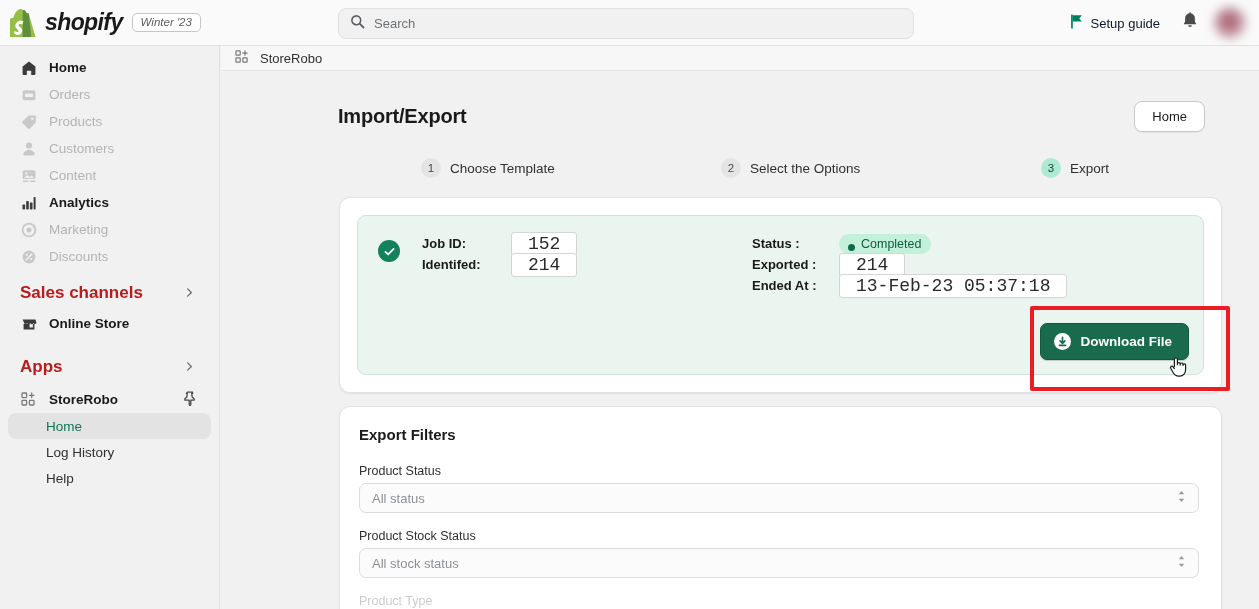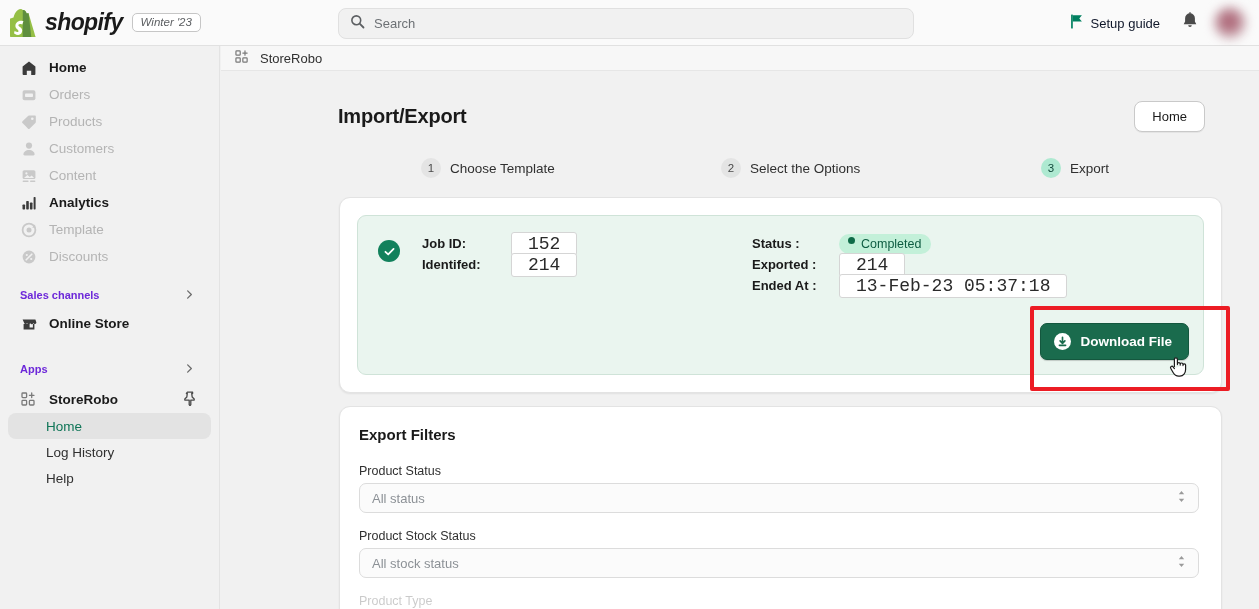--- a/index.html
+++ b/index.html
@@ -46,22 +46,22 @@
   }
   .nav-item {
     display: flex; align-items: center; gap: 12px; height: 27px;
     padding: 0 10px 0 12px; margin: 0 8px; border-radius: 8px; font-size: 13.5px;
   }
   .nav-item.active-dark { color: #1a1a1a; font-weight: 600; }
   .nav-item.dim { color: #b4b4b4; }
   .nav-icon { width: 17px; height: 17px; display: flex; align-items: center; justify-content: center; flex: none; }
   .nav-icon svg { display: block; }
   .section-head {
-    display: flex; align-items: center; justify-content: space-between;
-    font-size: 11px; color: #6d28d9; font-weight: 600;
+    display: flex; justify-content: space-between;
+    font-size: 17px; color: #b91c1c; font-weight: 600;
     padding: 0 16px 0 12px; margin: 0 8px; height: 24px;
   }
   .sub-item {
     height: 26px; display: flex; align-items: center; font-size: 13.5px;
     padding-left: 38px; margin: 0 8px; border-radius: 8px; color: #303030;
   }
   .sub-item.selected { background: #e3e3e3; color: #0f7557; font-weight: 500; }
   .app-row {
     display: flex; align-items: center; gap: 12px; height: 27px;
     padding: 0 14px 0 12px; margin: 0 8px; border-radius: 8px;
@@ -121,21 +121,21 @@
   .field-label.w-left { width: 80px; }
   .field-label.w-right { width: 78px; }
   .field-val {
     background: #fff; border: 1px solid #d5d5d5; border-radius: 3px;
     padding: 1px 16px; font-family: "Liberation Mono", monospace;
     font-size: 18px; color: #2a2a2a;
   }
   .badge {
     background: #c3f0d9; color: #0e5c42; border-radius: 11px;
     padding: 3px 10px 3px 9px; font-size: 12.5px;
-    display: inline-flex; align-items: flex-start; gap: 6px;
+    display: inline-flex; align-items: flex-end; gap: 6px;
   }
   .badge-dot { width: 7px; height: 7px; border-radius: 50%; background: #0e6b48; }
 
   .dl-wrap { position: absolute; right: 14px; bottom: 14px; }
   .dl-btn {
     background: #1a6b4d; border: 1px solid #14573e; border-radius: 7px;
     color: #fff; font-size: 13.5px; font-weight: 600;
     padding: 9px 16px 9px 13px; display: flex; align-items: center; gap: 9px;
     box-shadow: 0 1px 1px rgba(0,0,0,.18);
   }
@@ -278,21 +278,21 @@
   </div>
 
   <div class="nav-item dim">
     <span class="nav-icon">
       <svg width="16" height="16" viewBox="0 0 16 16">
           <circle cx="8" cy="8" r="6.4" fill="none" stroke="#c9c9c9" stroke-width="1.8"></circle>
           <circle cx="8" cy="8" r="2.5" fill="#c9c9c9"></circle>
           <path d="M8.4 8.2 14 2.6l.6 3.4-3.4-.6z" fill="#c9c9c9"></path>
         </svg>
     </span>
-    <span>Template</span>
+    <span>Marketing</span>
   </div>
 
   <div class="nav-item dim">
     <span class="nav-icon">
       <svg width="16" height="16" viewBox="0 0 16 16">
           <circle cx="8" cy="8" r="6.4" fill="#c9c9c9"></circle>
           <line x1="5.2" y1="10.8" x2="10.8" y2="5.2" stroke="#f1f1f1" stroke-width="1.6" stroke-linecap="round"></line>
           <circle cx="5.8" cy="6" r="1.1" fill="#f1f1f1"></circle>
           <circle cx="10.2" cy="10" r="1.1" fill="#f1f1f1"></circle>
         </svg>

